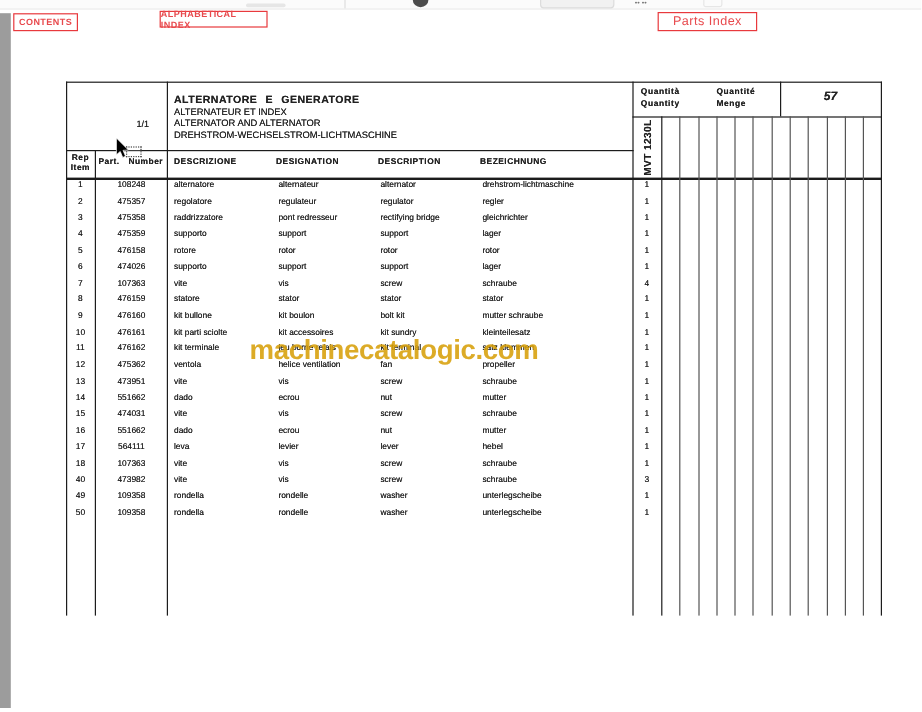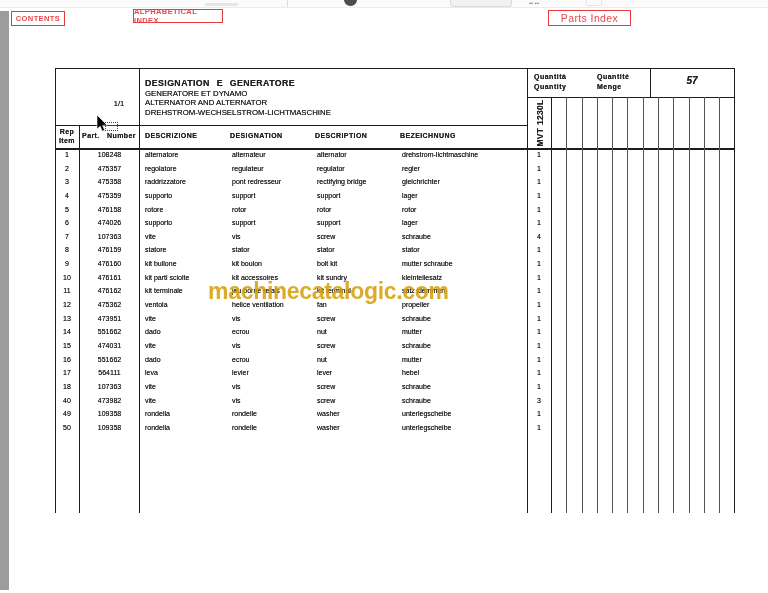--- a/index.html
+++ b/index.html
@@ -108,22 +108,22 @@
   <div class="vline vthin" style="left:658px;top:97px;height:416px;"></div>
   <div class="vline vthin" style="left:673px;top:97px;height:416px;"></div>
   <div class="vline vthin" style="left:689px;top:97px;height:416px;"></div>
   <div class="vline vthin" style="left:704px;top:97px;height:416px;"></div>
   <div class="vline vthin" style="left:719px;top:97px;height:416px;"></div>
   <div class="vline" style="left:734px; top:68px; height:445px;"></div>
 
   <div id="sheet-no" class="scan">1/1</div>
 
   <div id="title-block" class="scan">
-    <div class="t1">DESIGNATION E GENERATORE</div>
-    <div>GENERATORE ET DYNAMO</div>
+    <div class="t1">ALTERNATORE E GENERATORE</div>
+    <div>ALTERNATEUR ET INDEX</div>
     <div>ALTERNATOR AND ALTERNATOR</div>
     <div>DREHSTROM-WECHSELSTROM-LICHTMASCHINE</div>
   </div>
 
   <div id="th-rep" class="th scan">
     <div>Rep</div>
     <div>Item</div>
   </div>
   <div id="th-part" class="th scan">Part. Number</div>
   <div id="th-it" class="th scan">DESCRIZIONE</div>

